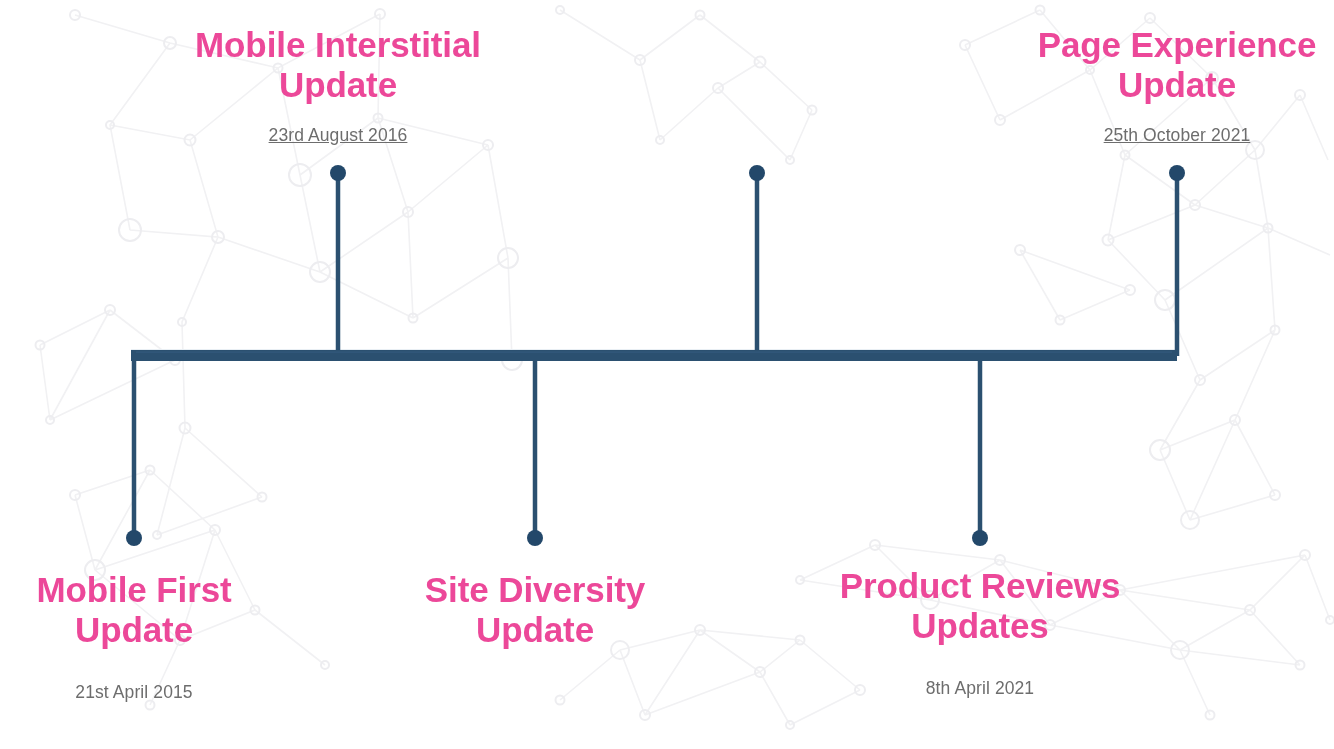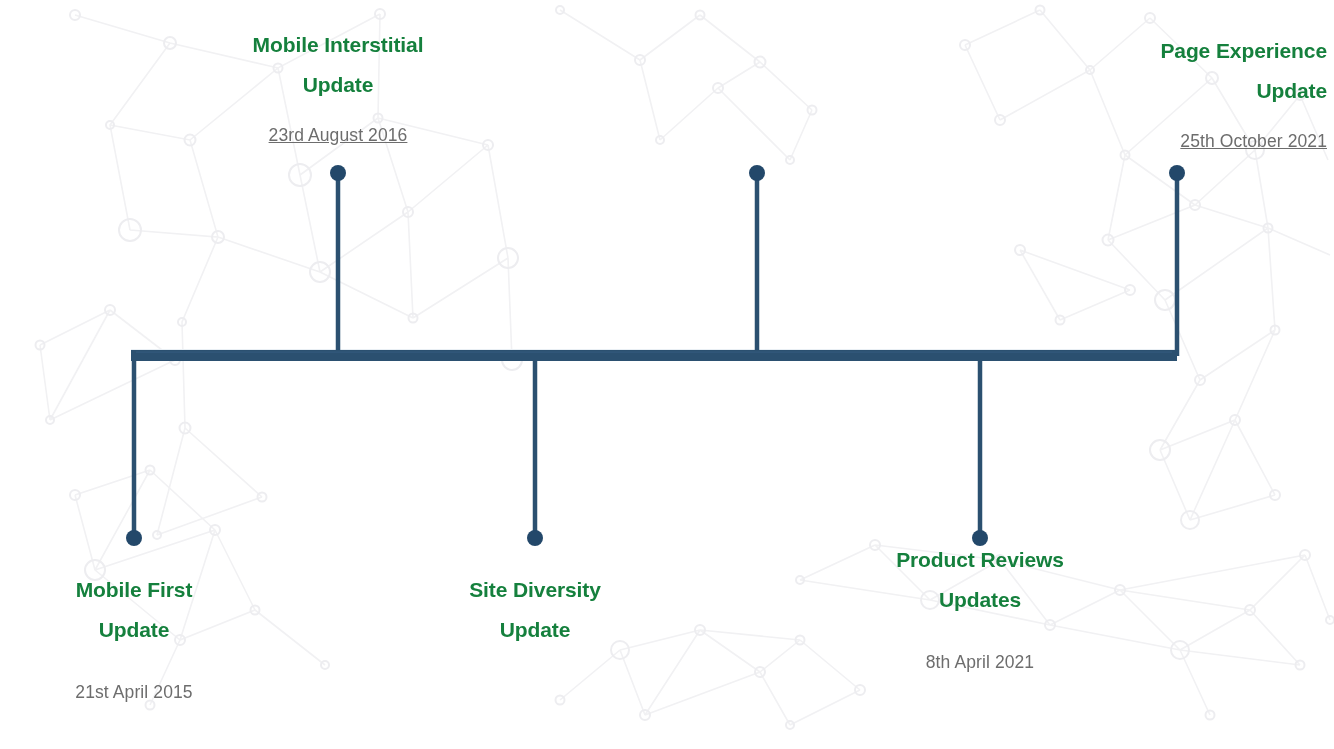--- a/index.html
+++ b/index.html
@@ -26,24 +26,24 @@
     position: absolute;
     left: 0; top: 0;
     width: 1334px; height: 749px;
   }
   .node-label {
     position: absolute;
     text-align: center;
     width: 300px;
   }
   .node-title {
-    font-size: 21px;
+    font-size: 35px;
     font-weight: bold;
     line-height: 40px;
-    color: #15803d;
+    color: #ec4899;
     letter-spacing: -0.1px;
     white-space: pre-line;
   }
   .node-date {
     font-size: 17.5px;
     font-weight: 400;
     line-height: 24px;
     color: #6d6d6d;
     letter-spacing: 0.1px;
   }
@@ -222,36 +222,36 @@
     </g>
   </svg>
 
   <div class="node-label top-label" style="left:188px; top:25px;">
     <div class="node-title">Mobile Interstitial
 Update</div>
     <div class="node-date">23rd August 2016</div>
   </div>
 
 
-  <div class="node-label top-label" style="left:1027px; top:31px;text-align:right;">
+  <div class="node-label top-label" style="left:1027px; top:25px;">
     <div class="node-title">Page Experience
 Update</div>
     <div class="node-date">25th October 2021</div>
   </div>
 
   <div class="node-label bottom-label" style="left:-16px; top:570px;">
     <div class="node-title">Mobile First
 Update</div>
     <div class="node-date">21st April 2015</div>
   </div>
 
   <div class="node-label bottom-label" style="left:385px; top:570px;">
     <div class="node-title">Site Diversity
 Update</div>
   </div>
 
-  <div class="node-label bottom-label" style="left:830px; top:540px;">
+  <div class="node-label bottom-label" style="left:830px; top:566px;">
     <div class="node-title">Product Reviews
 Updates</div>
     <div class="node-date">8th April 2021</div>
   </div>
 
 </div>
 
 </body></html>

